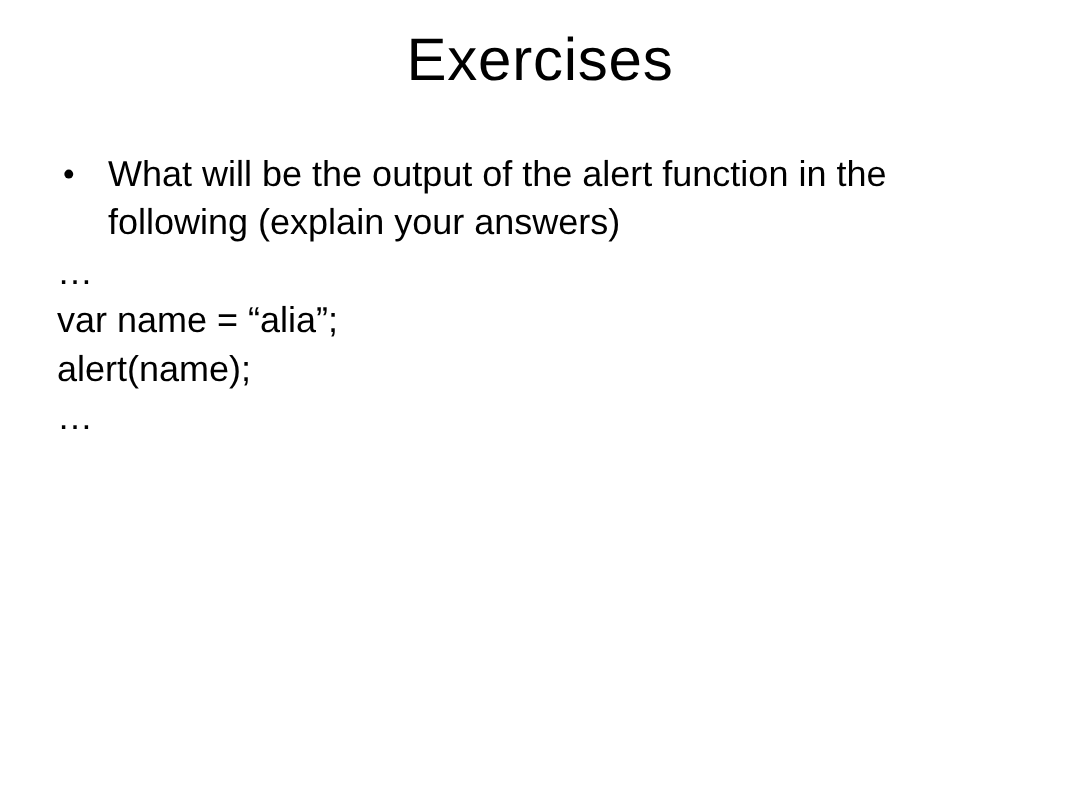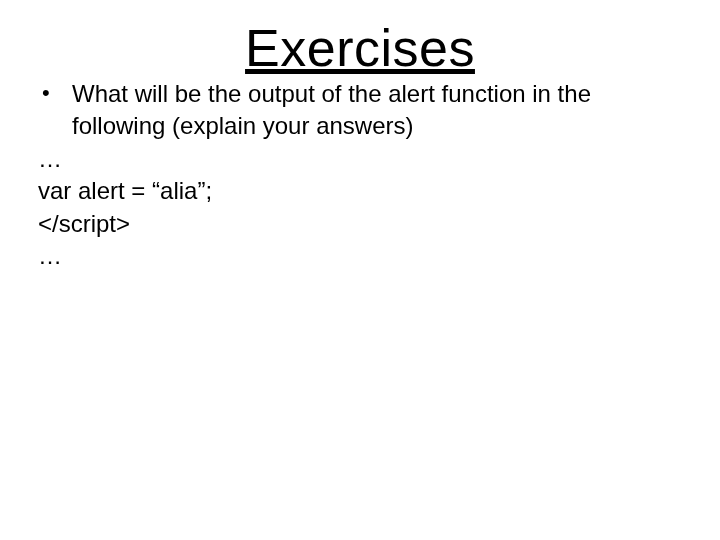--- a/index.html
+++ b/index.html
@@ -12,25 +12,25 @@
     color: #000000;
   }
   .slide {
     width: 720px;
     height: 540px;
     position: relative;
     box-sizing: border-box;
   }
   .title {
     text-align: center;
-    font-size: 52px;
+    font-size: 40px;
     font-weight: 400;
     margin-top: 18px;
+    margin-bottom: 38px;
     letter-spacing: 0.5px;
-    text-decoration: underline;
   }
   .body {
     font-size: 24px;
     line-height: 1.35;
     padding-left: 38px;
     padding-right: 30px;
   }
   .bullet-row {
     display: flex;
     align-items: flex-start;
@@ -62,19 +62,19 @@
 
   <div class="body">
 
     <div class="bullet-row">
       <div class="bullet-mark">•</div>
       <div class="bullet-text">What will be the output of the alert function in the following (explain your answers)</div>
     </div>
 
     <div class="code-block">
       <div class="code-line">…</div>
-      <div class="code-line">var alert = “alia”;</div>
-      <div class="code-line">&lt;/script&gt;</div>
+      <div class="code-line">var name = “alia”;</div>
+      <div class="code-line">alert(name);</div>
       <div class="code-line">…</div>
     </div>
 
   </div>
 </div>
 
 </body></html>

